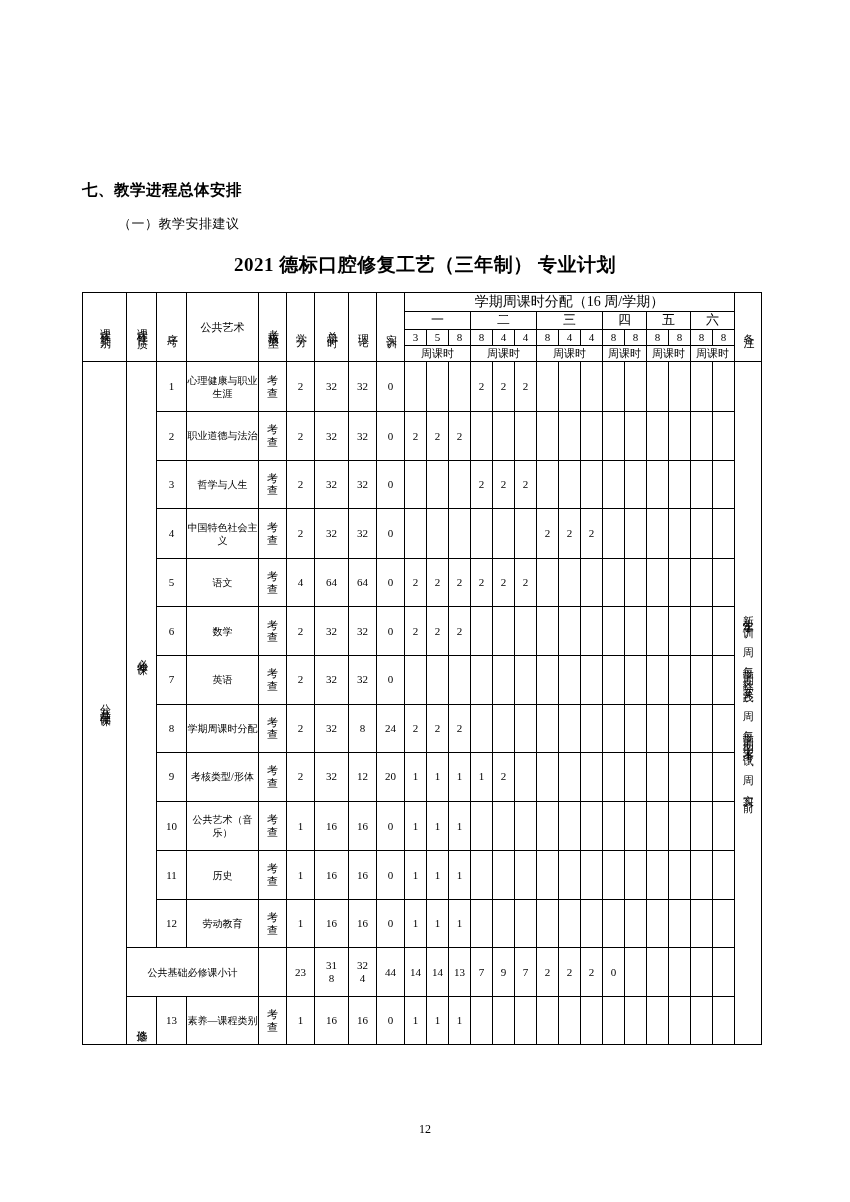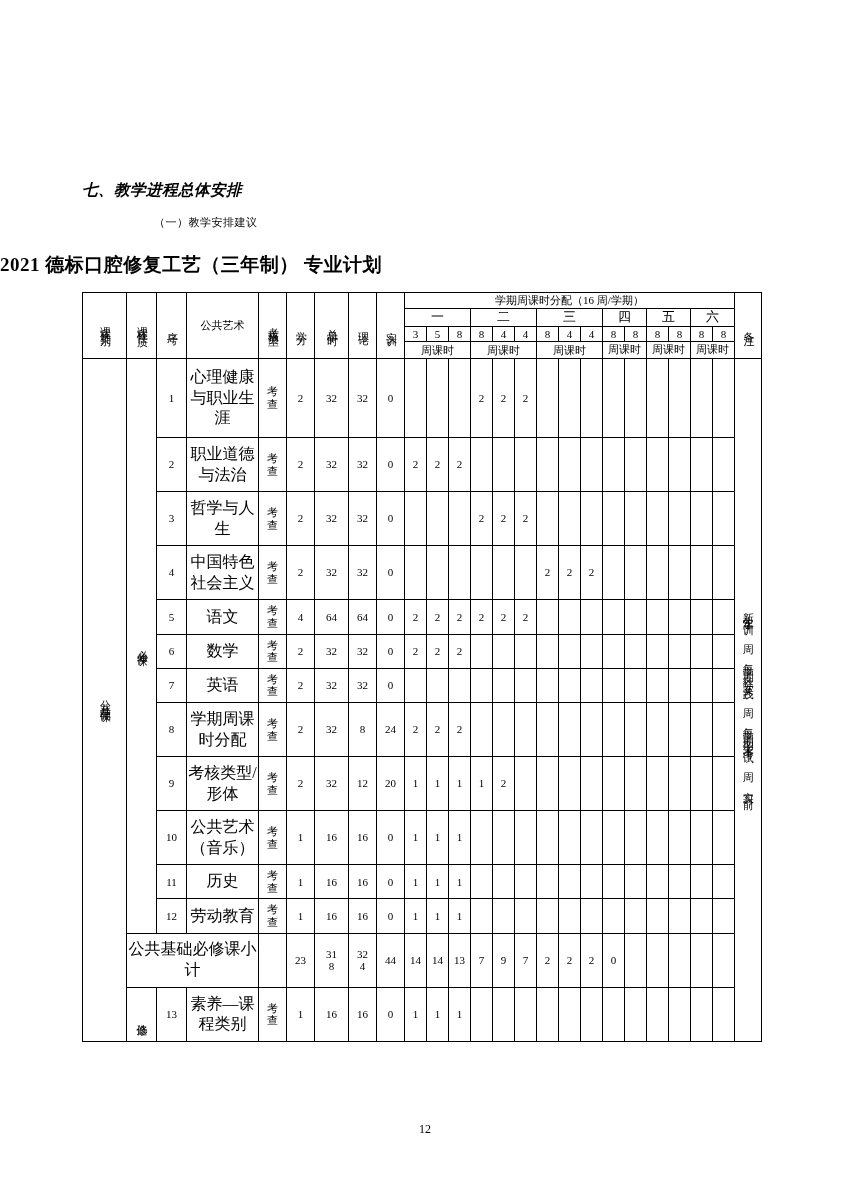--- a/index.html
+++ b/index.html
@@ -22,35 +22,34 @@
     height: 1202px;
     padding: 0;
   }
   .heading-1 {
     position: absolute;
     left: 82px;
     top: 180px;
     font-size: 15.5px;
     font-weight: bold;
     letter-spacing: 0.5px;
-    font-style: italic;
   }
   .heading-2 {
     position: absolute;
     left: 118px;
     top: 215px;
-    font-size: 11px;
+    font-size: 13px;
     letter-spacing: 0.5px;
-    margin-left: 36px;
   }
   .doc-title {
     position: absolute;
     left: 0;
     top: 252px;
     width: 850px;
+    text-align: center;
     font-size: 19px;
     font-weight: bold;
     letter-spacing: 0.5px;
   }
   table.plan {
     position: absolute;
     left: 82px;
     top: 292px;
     border-collapse: collapse;
     table-layout: fixed;
@@ -84,49 +83,49 @@
     height: 680px;
   }
   .narrow-txt {
     display: block;
     width: 34px;
     margin: 0 auto;
     word-break: break-all;
     line-height: 1.25;
   }
   .name-cell {
-    font-size: 16px;
+    font-size: 10px;
     line-height: 1.3;
     padding: 2px 2px;
   }
   .two-line {
     display: block;
     width: 12px;
     margin: 0 auto;
     word-break: break-all;
     line-height: 1.15;
   }
   .three-line {
     display: block;
     width: 12px;
-    margin: 8px auto;
+    margin: 0 auto;
     word-break: break-all;
     line-height: 1.15;
     font-family: Liberation Serif, serif;
   }
   .page-number {
     position: absolute;
     left: 0;
     top: 1122px;
     width: 850px;
     text-align: center;
     font-size: 12px;
   }
   .hdr-group {
-    font-size: 11px;
+    font-size: 14px;
     margin-left: 28px;
   }
   .hdr-term {
     font-size: 13px;
   }
   .remark-cell {
     width: 26px;
   }
   .remark-inner {
     writing-mode: vertical-rl;

